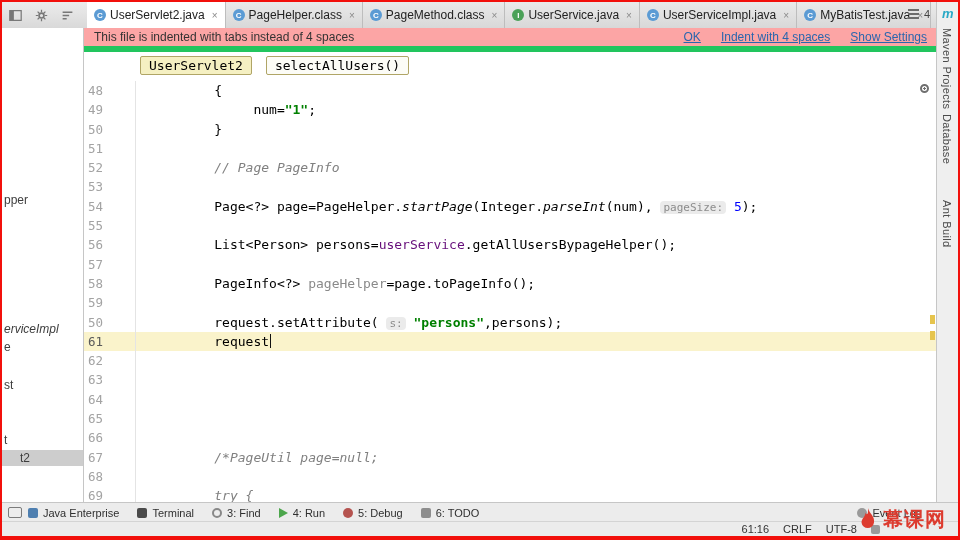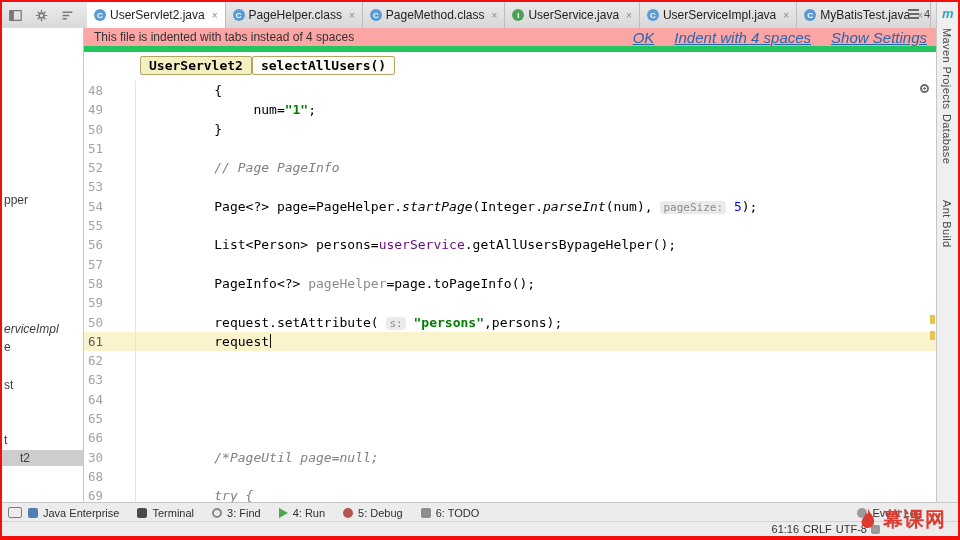--- a/index.html
+++ b/index.html
@@ -28,25 +28,25 @@
   
   .left-panel{position:absolute;left:0;top:26px;width:81px;bottom:33px;background:#fff;
     border-right:1px solid #c6c6c6;overflow:hidden;}
   .lp-item{position:absolute;left:2px;height:16px;line-height:16px;font-size:12px;color:#3d3d3d;white-space:nowrap;cursor:pointer;}
   .lp-item.sel{left:0;right:0;padding-left:18px;background:#cdcdcd;}
 
   
   .banner{position:absolute;left:82px;top:26px;right:21px;height:24px;background:#fca5a5;
     border-bottom:6px solid #22c55e;display:flex;align-items:center;padding:0 10px;box-sizing:border-box;font-size:12px;color:#333;}
   .banner-actions{margin-left:auto;display:flex;gap:20px;}
-  .banner-link{color:#2a66ad;text-decoration:underline;font-size:15px;cursor:pointer;white-space:nowrap;font-style:italic;}
+  .banner-link{color:#2a66ad;text-decoration:underline;font-size:12px;cursor:pointer;white-space:nowrap;}
 
   
   .crumbs{position:absolute;left:82px;top:50px;right:21px;height:27px;background:#fff;
-    display:flex;align-items:center;padding-left:56px;box-sizing:border-box;font-weight:bold;}
+    display:flex;align-items:center;gap:14px;padding-left:56px;box-sizing:border-box;}
   .crumb{font-family:"DejaVu Sans Mono","Liberation Mono",monospace;font-size:13px;color:#000;
     border:1px solid #b0a566;border-radius:2px;padding:1px 8px;background:#fcfcf6;cursor:pointer;}
   .crumb.hl{background:#f5f0c2;}
 
   
   .editor{position:absolute;left:82px;top:77px;right:21px;bottom:33px;background:#fff;overflow:hidden;
     font-family:"DejaVu Sans Mono","Liberation Mono",monospace;font-size:13px;}
   .code-lines{position:absolute;left:0;top:2px;right:0;}
   .line{display:flex;height:19.3px;line-height:19.3px;}
   .line.current{background:#faf3cb;}
@@ -86,21 +86,21 @@
   .java-enterprise-icon{background:#4e7fb0;border-radius:2px;}
   .terminal-icon{background:#4a4a4a;border-radius:2px;}
   .find-icon{box-sizing:border-box;border:2px solid #888;border-radius:50%;background:transparent;}
   .run-icon{width:0;height:0;border-left:9px solid #4ca64c;border-top:5px solid transparent;border-bottom:5px solid transparent;background:none;}
   .debug-icon{background:#b5534f;border-radius:50%;}
   .todo-icon{background:#8d8d8d;border-radius:2px;}
   .event-log-icon{background:#9a9a9a;border-radius:50%;}
 
   
   .statusbar{position:absolute;left:0;right:0;bottom:0;height:14px;background:#ececec;border-top:1px solid #d4d4d4;
-    display:flex;align-items:center;justify-content:flex-end;gap:4px;padding-right:78px;font-size:11px;color:#333;}
+    display:flex;align-items:center;justify-content:flex-end;gap:14px;padding-right:78px;font-size:11px;color:#333;}
   .statusbar span{cursor:pointer;}
   .hector{width:9px;height:9px;background:#9a9a9a;border-radius:2px;}
 
   
   .watermark{position:absolute;right:12px;bottom:3px;display:flex;align-items:center;gap:3px;z-index:30;}
   .wm-text{font-size:20px;font-weight:bold;color:#dd3b2f;letter-spacing:1px;}
 </style>
 </head>
 <body>
 
@@ -259,21 +259,21 @@
         </div>
         <div class="line">
           <span class="ln">65</span>
           <span class="code"></span>
         </div>
         <div class="line">
           <span class="ln">66</span>
           <span class="code"></span>
         </div>
         <div class="line">
-          <span class="ln">30</span>
+          <span class="ln">67</span>
           <span class="code"><span class="seg seg-comment">          /*PageUtil page=null;</span></span>
         </div>
         <div class="line">
           <span class="ln">68</span>
           <span class="code"></span>
         </div>
         <div class="line">
           <span class="ln">69</span>
           <span class="code"><span class="seg seg-comment">          try {</span></span>
         </div>

